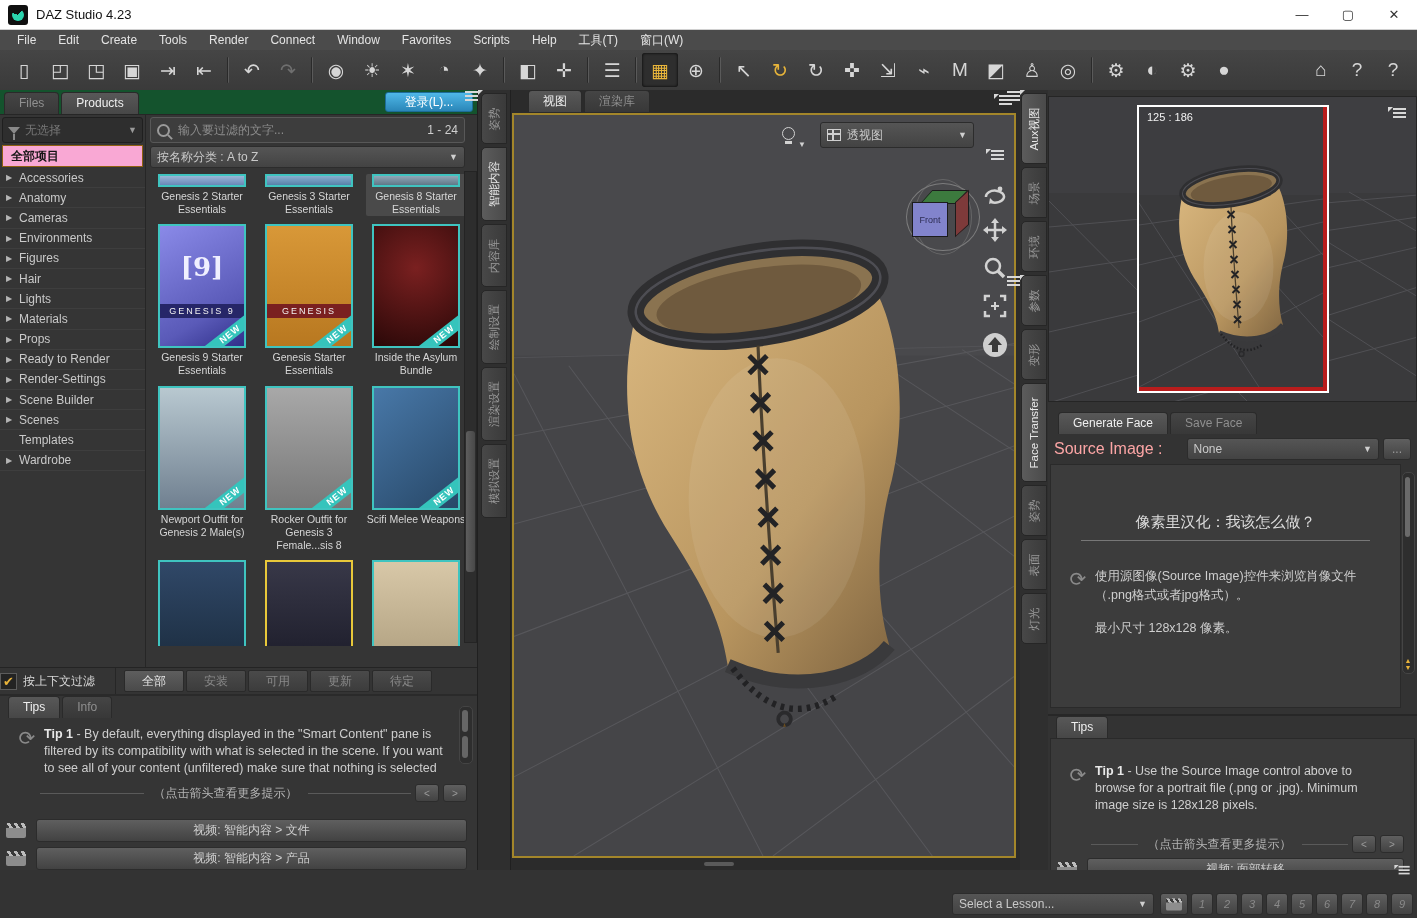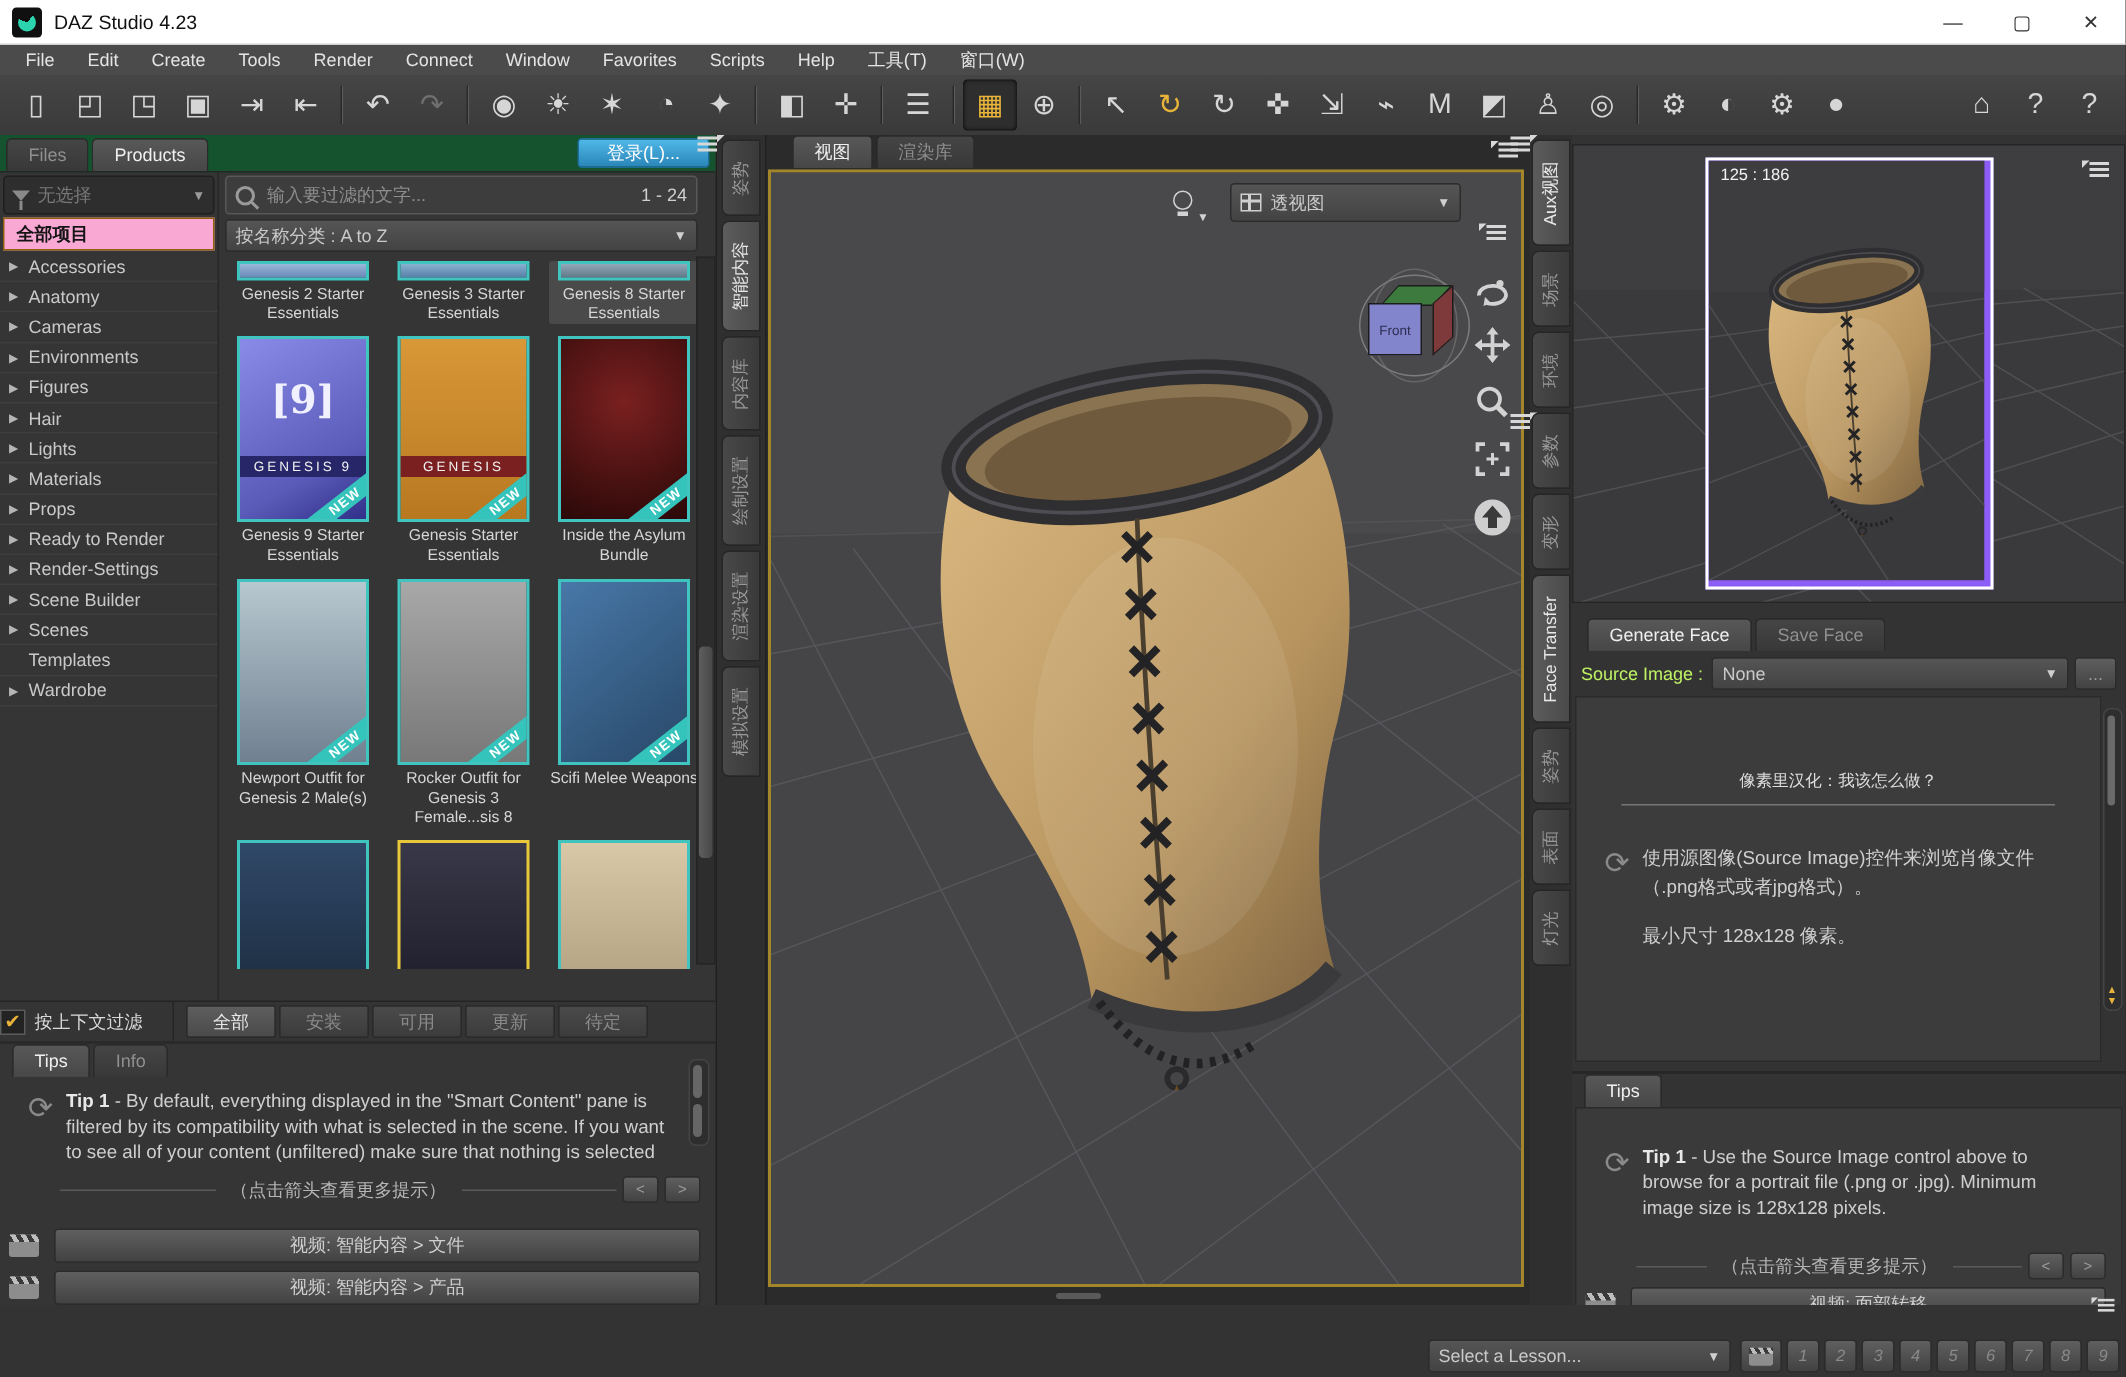--- a/index.html
+++ b/index.html
@@ -118,31 +118,31 @@
   .cube{position:absolute;right:34px;top:66px;width:74px;height:74px;}
   .cube .ring{position:absolute;left:0;top:2px;width:72px;height:66px;border:1px solid #8a8a8a;border-radius:50%;opacity:.8;}
   .cube .ring2{position:absolute;left:8px;top:-2px;width:56px;height:74px;border:1px solid #7a7a7a;border-radius:50%;opacity:.6;}
   .cube .top{position:absolute;left:20px;top:9px;width:34px;height:12px;background:#3c7a3e;border:1px solid #1c1c1c;transform:skewX(-42deg);}
   .cube .front{position:absolute;left:6px;top:21px;width:34px;height:33px;background:#8284cc;border:1px solid #1c1c1c;display:flex;align-items:center;justify-content:center;color:#2c2c52;font-size:9px;}
   .cube .side{position:absolute;left:49px;top:15px;width:12px;height:33px;background:#7e3a3a;border:1px solid #1c1c1c;transform:skewY(-42deg);}
   .below-grip{position:absolute;left:190px;bottom:2px;}
   
   .right-panel{position:absolute;left:1048px;top:90px;width:369px;height:780px;background:#333;}
   .aux{position:absolute;left:0;top:6px;width:369px;height:306px;background:#3a3a3c;overflow:hidden;border:1px solid #252525;box-sizing:border-box;}
-  .aux-frame{position:absolute;left:88px;top:8px;width:188px;height:284px;border:2px solid #fff;background:#8b5cf6;overflow:hidden;text-decoration:underline;}
+  .aux-frame{position:absolute;left:88px;top:8px;width:188px;height:284px;border:2px solid #fff;background:#b91c1c;overflow:hidden;text-decoration:underline;}
   .aux-label{position:absolute;left:8px;top:4px;color:#f2f2f2;font-size:11px;}
   .aux .panelmenu{position:absolute;right:10px;top:10px;}
   .ft-pane{position:absolute;left:0;top:322px;width:369px;height:298px;}
   .ft-tabs{padding-left:10px;height:22px;}
   .ft-srcrow{display:flex;align-items:center;height:26px;padding:2px 6px;}
-  .ft-srclabel{color:#bef264;font-size:12px;margin-right:6px;}
+  .ft-srclabel{color:#fca5a5;font-size:16px;margin-right:24px;}
   .ft-dd{flex:1;height:20px;}
   .ft-browse{width:26px;height:20px;margin-left:4px;color:#9a9a9a;}
   .ft-content{position:absolute;left:2px;top:52px;right:16px;bottom:2px;background:#3c3c3c;border:1px solid #2a2a2a;overflow:hidden;}
-  .ft-head{margin:48px 30px 0;text-align:center;color:#dedede;font-size:11px;padding-bottom:8px;border-bottom:1px solid #777;}
+  .ft-head{margin:48px 30px 0;text-align:center;color:#dedede;font-size:15px;padding-bottom:8px;border-bottom:1px solid #777;}
   .ft-bodyrow{display:flex;margin:26px 8px 0 10px;}
   .ft-body{flex:1;color:#cfcfcf;font-size:12.5px;line-height:1.5;}
   .ft-body2{margin-top:14px;}
   .ft-scroll{position:absolute;right:2px;top:60px;width:11px;height:200px;background:#2e2e2e;border:1px solid #454545;border-radius:5px;}
   .ft-scroll::after{content:"";position:absolute;left:2px;top:4px;width:5px;height:60px;background:#6a6a6a;border-radius:3px;}
   .ft-scroll .ar{position:absolute;left:1px;bottom:2px;color:#e8b33a;font-size:7px;line-height:7px;text-align:center;width:8px;}
   .tips-pane{position:absolute;left:0;top:624px;width:369px;height:156px;border-top:2px solid #272727;}
   .tips-tabs{padding-left:8px;height:22px;}
   .tips-inner{position:absolute;left:2px;top:22px;right:2px;bottom:0;background:#3a3a3a;border:1px solid #2a2a2a;}
   

